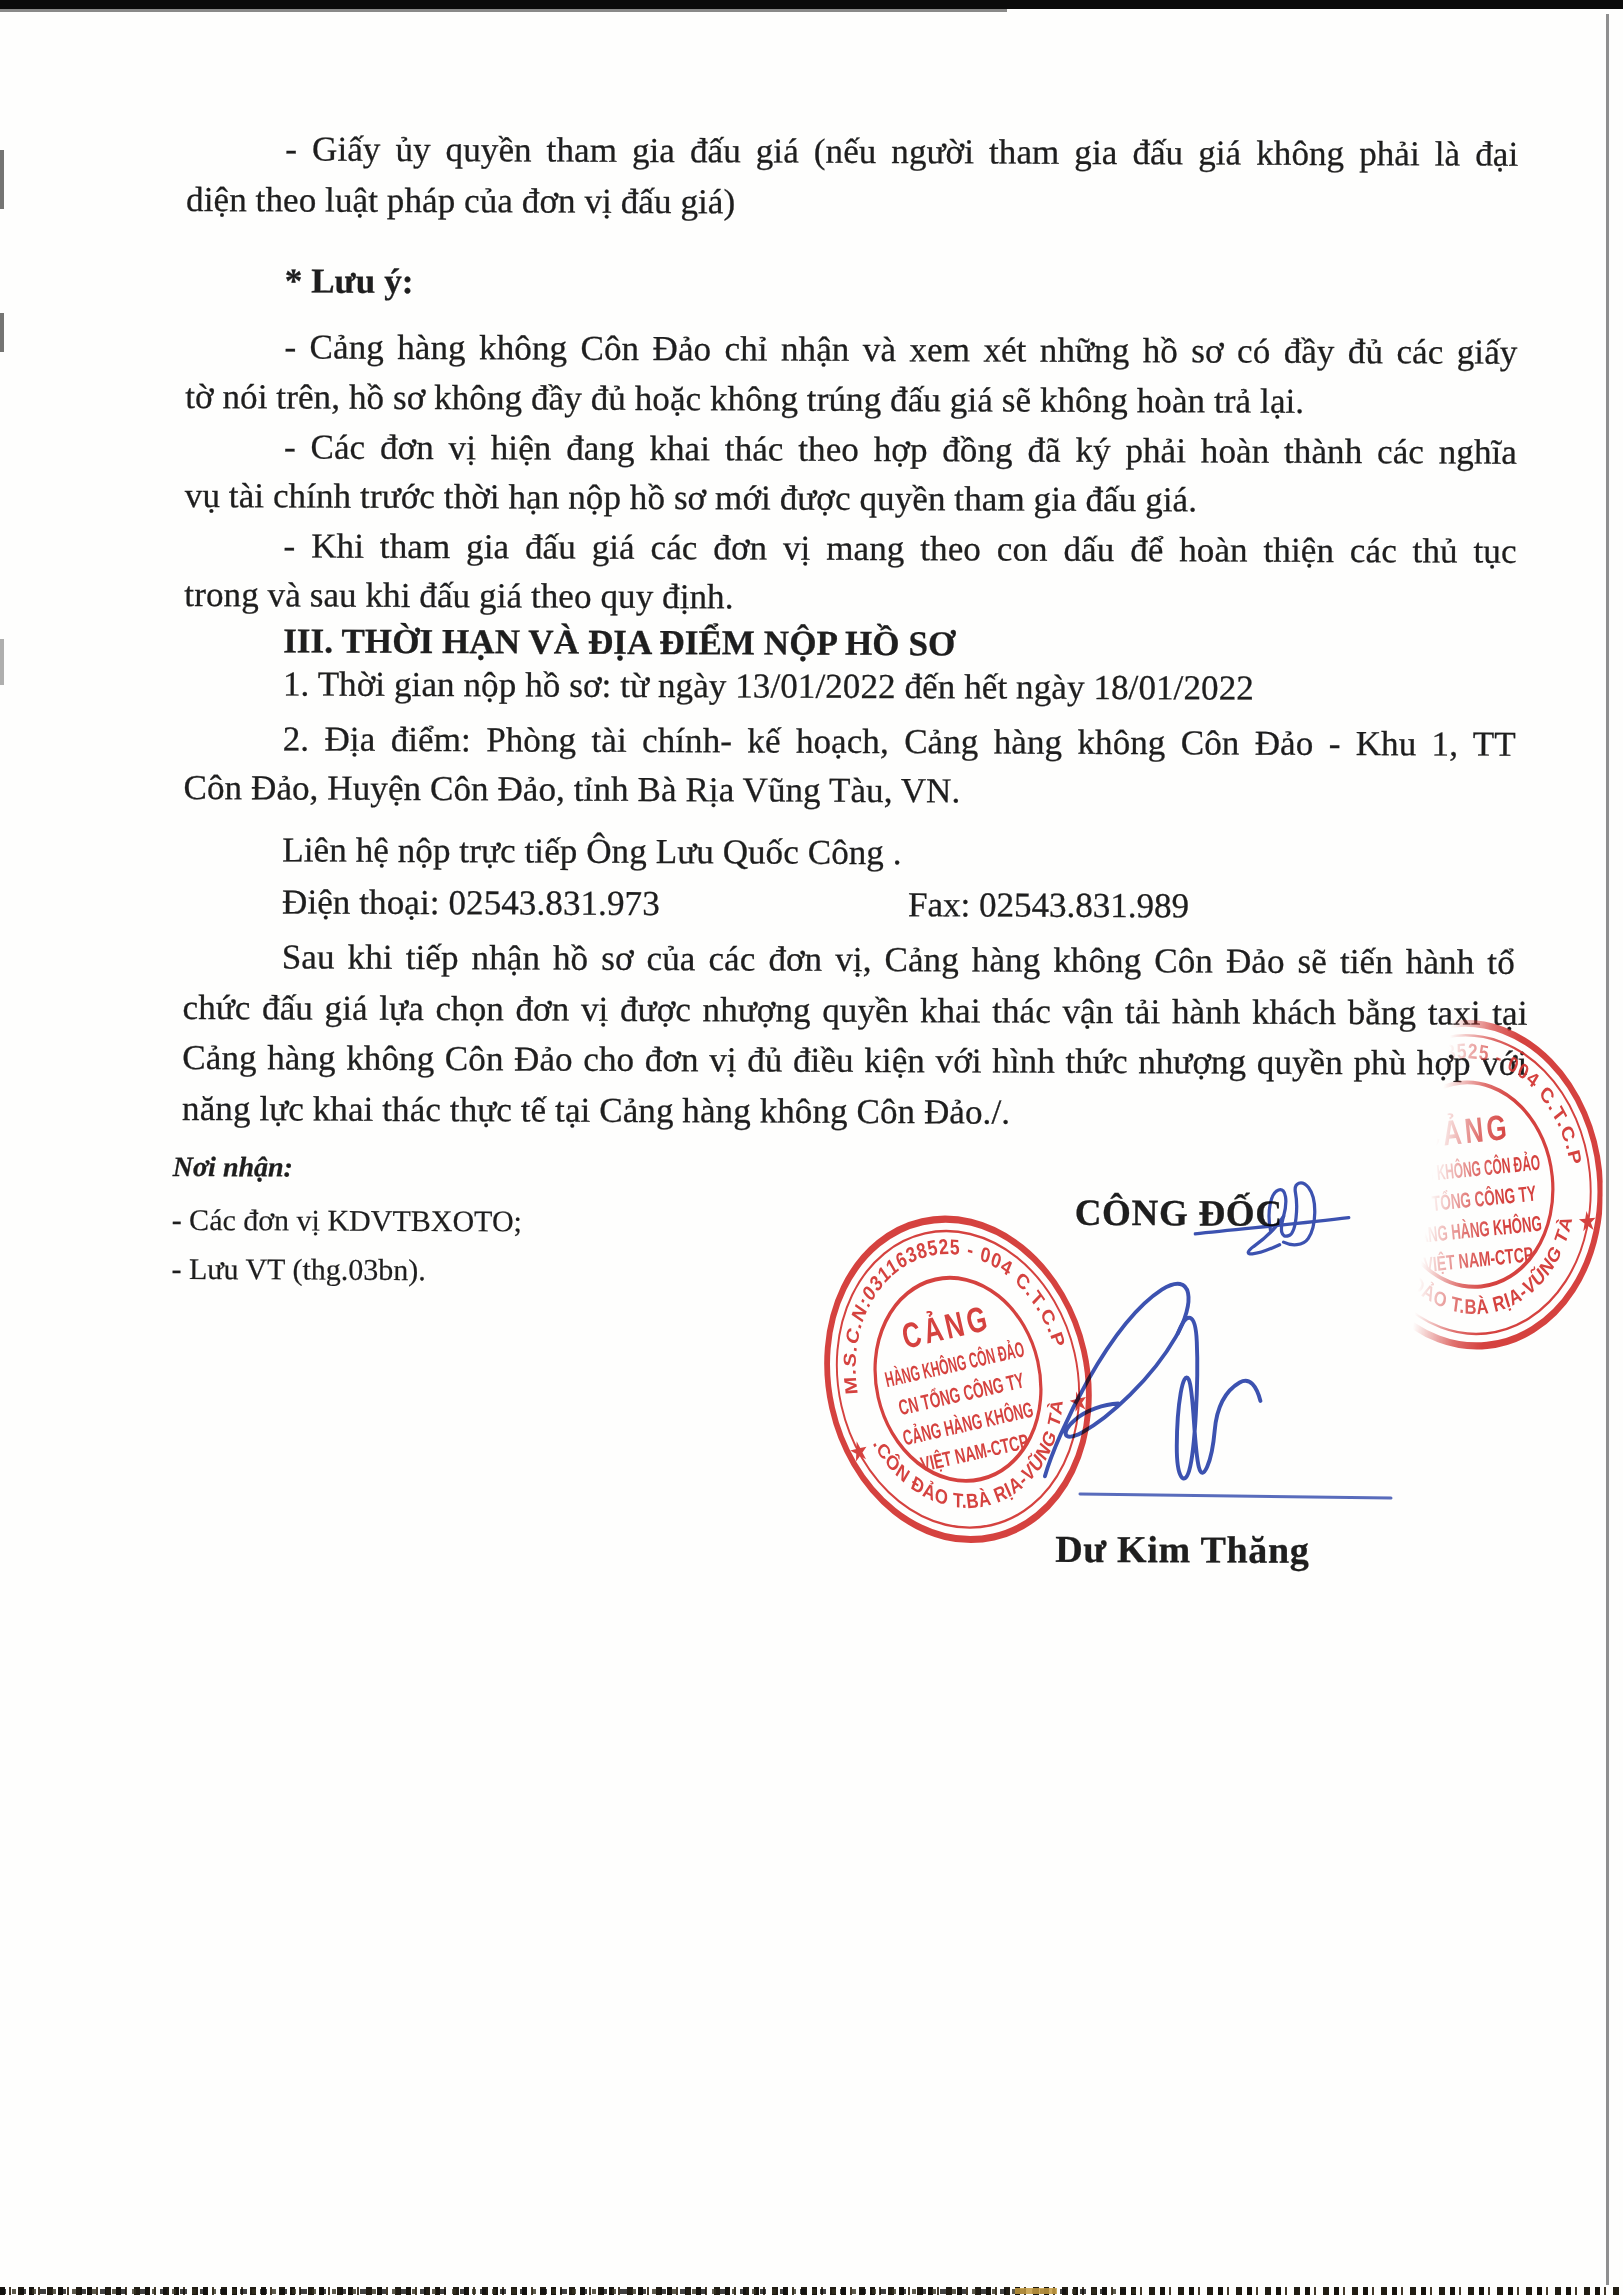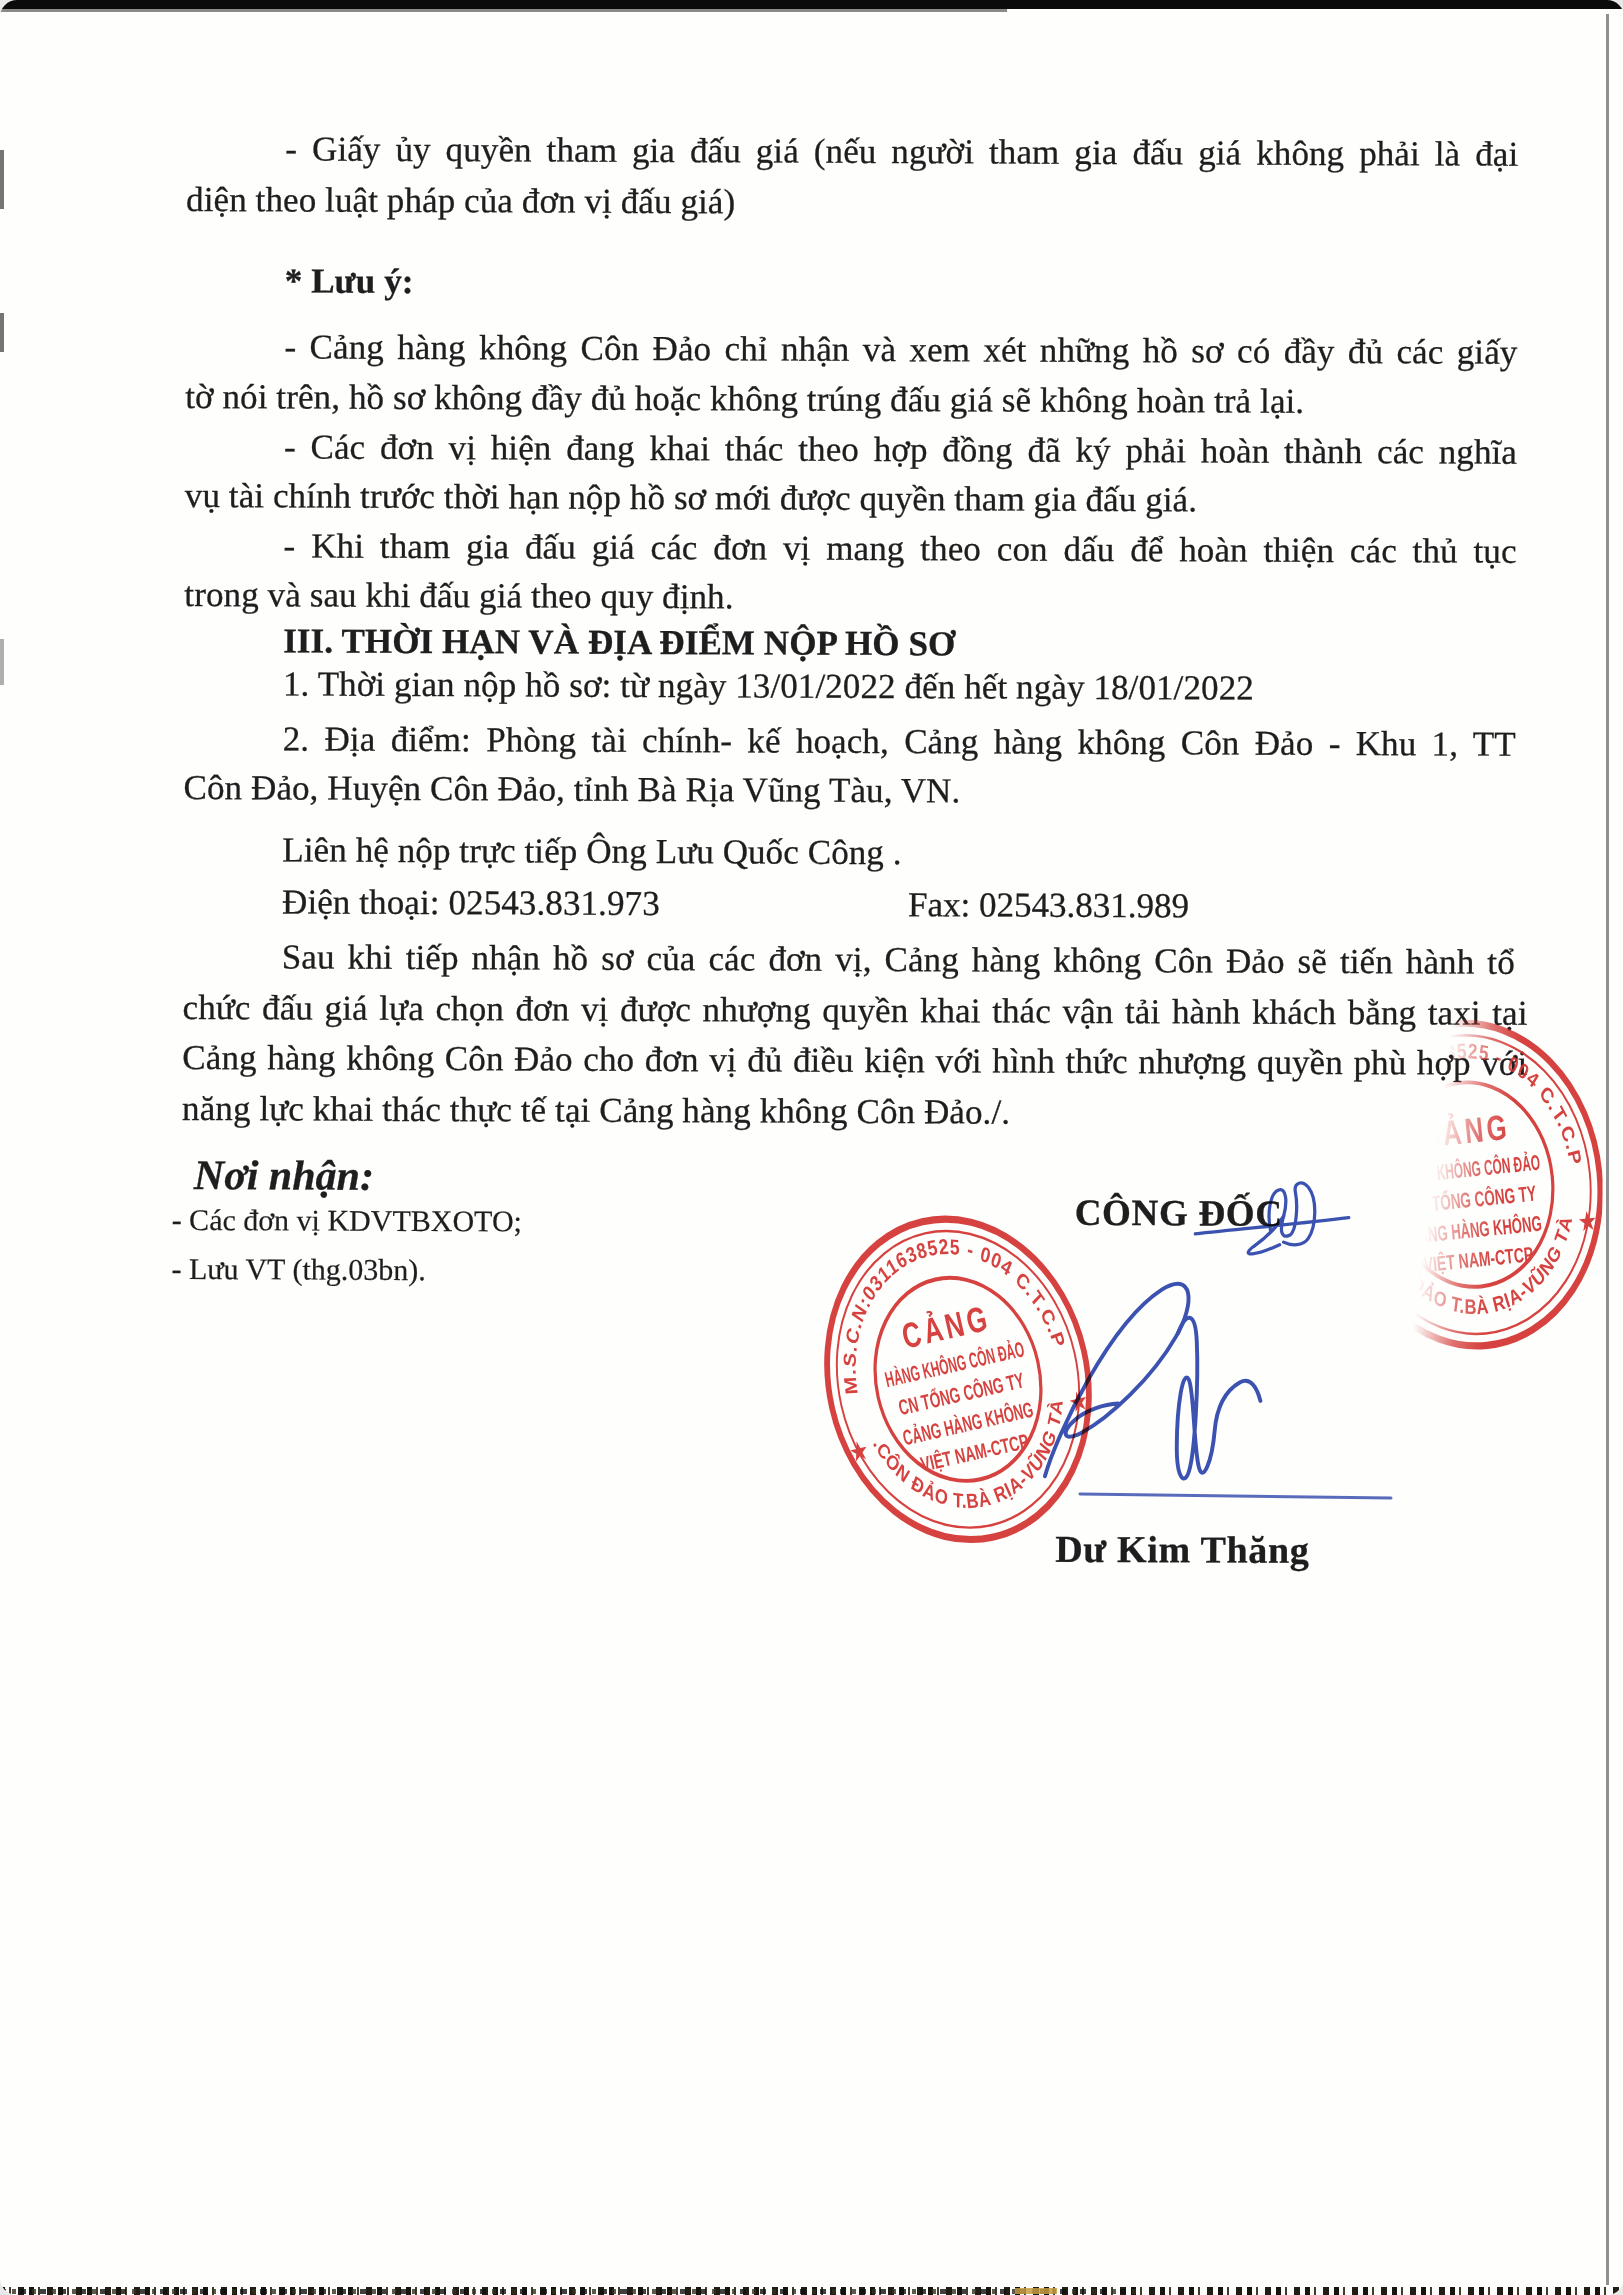--- a/index.html
+++ b/index.html
@@ -1,21 +1,20 @@
 <!DOCTYPE html>
 <html style="font-size:10.4px"><head>
 <meta charset="utf-8">
 <style>
   html,body{margin:0;padding:0;background:#e8e8e8;}
   .page{
     position:relative; width:1624px; height:2295px; overflow:hidden;
     background:#fefefd;
     font-family:"Liberation Serif","DejaVu Serif",serif;
     color:#1e1e1e;
-    border-radius:17px;
   }
   
   .edge-top{position:absolute;left:0;top:0;width:100%;height:9px;background:#0b0b0b;}
   .edge-top2{position:absolute;left:0;top:9px;width:62%;height:3.3px;background:#2a2a2a;opacity:.55;}
   .edge-right{position:absolute;left:1606px;top:14.4px;width:2.6px;height:2271px;background:#8f8f8f;}
   .edge-bottom{
     position:absolute;left:0;bottom:0;width:100%;height:8.5px;
     background:repeating-linear-gradient(90deg,#17140e 0 4.6px,rgba(0,0,0,0) 4.6px 8.5px,#43392a 8.5px 11px,rgba(0,0,0,0) 11px 18px,#211d14 18px 23.5px,rgba(0,0,0,0) 23.5px 29px);
   }
   .edge-bottom2{
@@ -30,21 +29,21 @@
   .bl{
     position:absolute;left:187px;width:1332px;font-size:35px;line-height:43px;
     letter-spacing:0.1px;-webkit-text-stroke:0.3px #1e1e1e;white-space:nowrap;
   }
   .ind{text-indent:99px;}
   .jl{white-space:normal;text-align:justify;text-align-last:justify;}
   .bold{font-weight:bold;}
   .fx{position:absolute;left:912px;top:882px;font-size:35px;line-height:43px;-webkit-text-stroke:0.3px #1e1e1e;}
 
   
-  .recip-head{position:absolute;left:199px;top:1153px;font-size:42px;font-weight:bold;font-style:italic;-webkit-text-stroke:0.3px #1e1e1e;}
+  .recip-head{position:absolute;left:178px;top:1153px;font-size:28px;font-weight:bold;font-style:italic;-webkit-text-stroke:0.3px #1e1e1e;}
   .recip{position:absolute;left:177px;font-size:30px;-webkit-text-stroke:0.2px #1e1e1e;}
 
   
   .dir-title{position:absolute;left:1080px;top:1189px;font-size:37px;font-weight:bold;letter-spacing:0.7px;-webkit-text-stroke:0.3px #111;}
   .dir-name{position:absolute;left:1062px;top:1525px;font-size:38px;font-weight:bold;letter-spacing:0.7px;-webkit-text-stroke:0.3px #111;}
 
   
   .sig-svg{position:absolute;mix-blend-mode:multiply;}
   .sig-underline{position:absolute;left:1085px;top:1492px;width:314px;height:3.3px;background:#3c52b0;border-radius:2px;transform:rotate(.5deg);opacity:.85;mix-blend-mode:multiply;}
 

